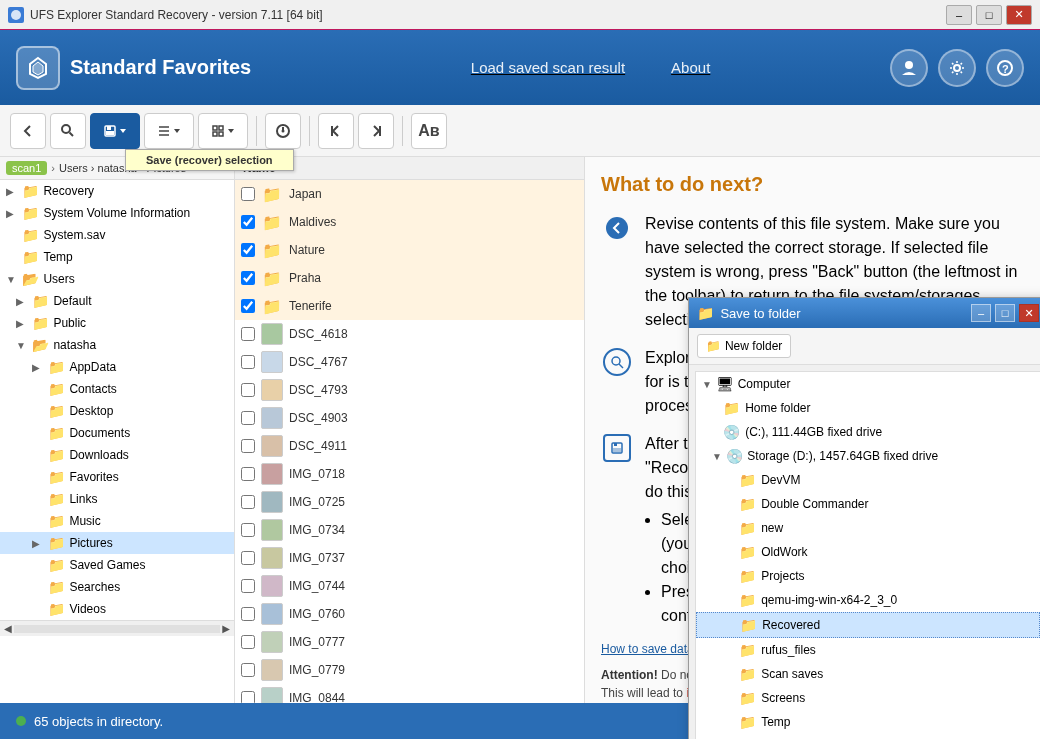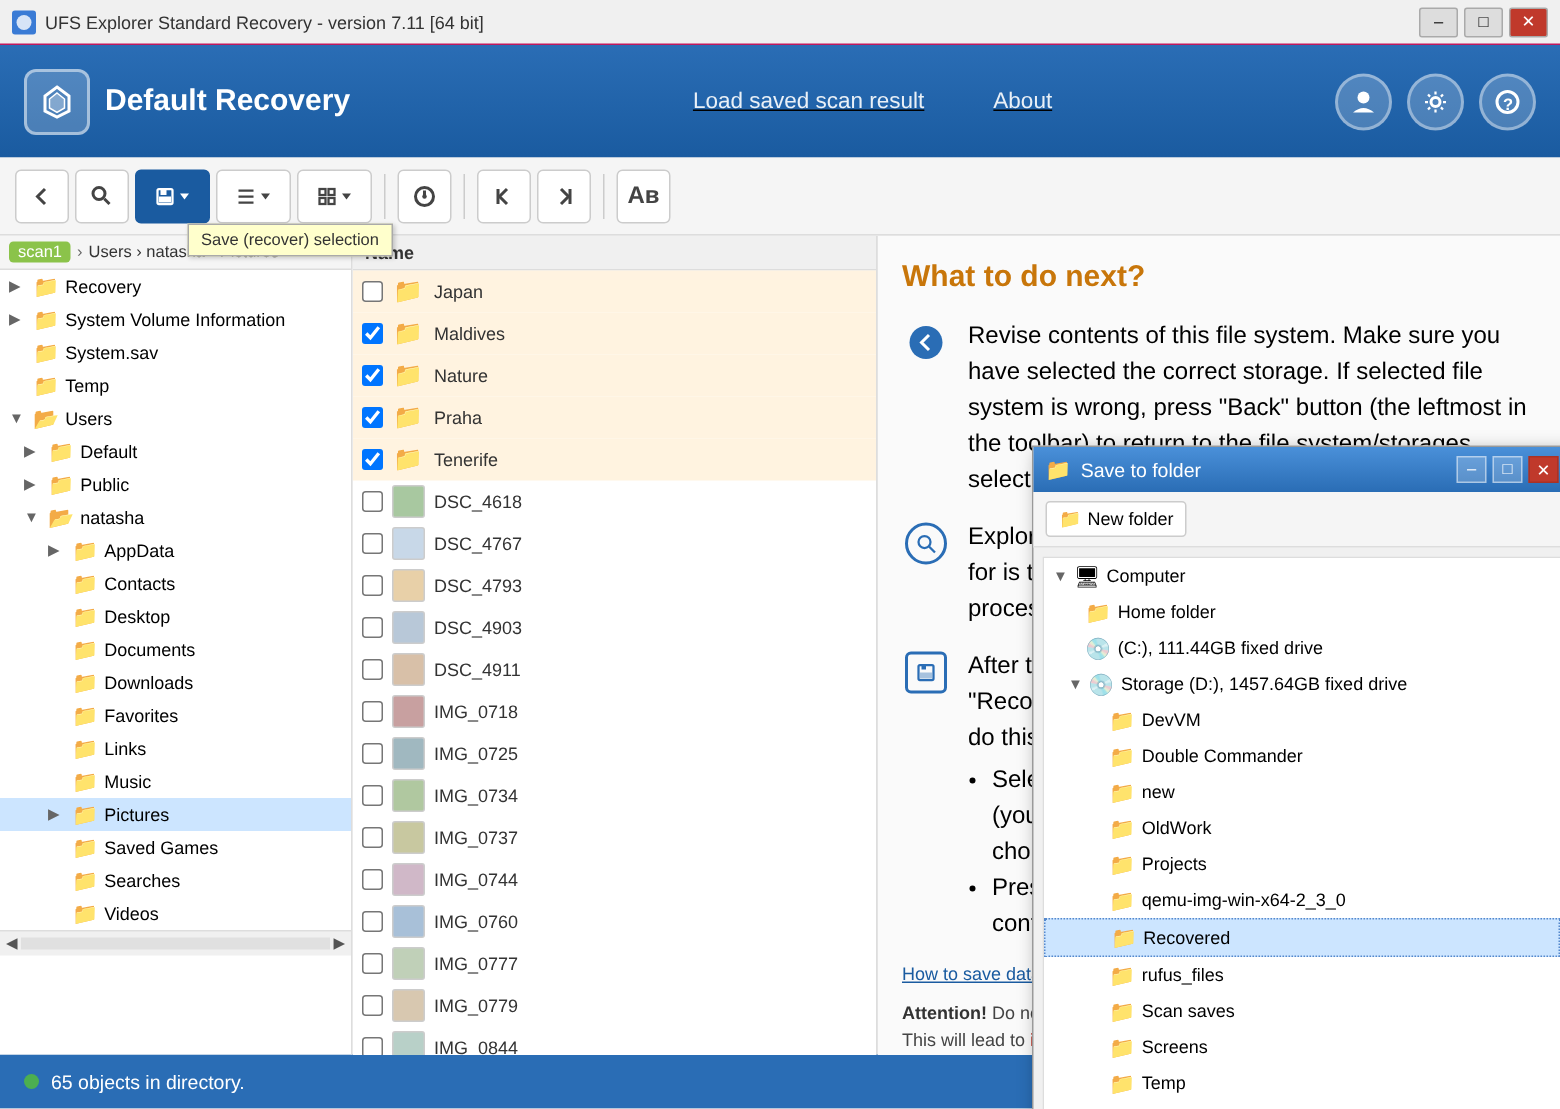--- a/index.html
+++ b/index.html
@@ -68,26 +68,27 @@
     }
     .tb-tool-btn.active { background: #1a5ba0; color: white; border-color: #1a5ba0; }
     .tb-tool-btn.with-arrow { width: 50px; gap: 2px; }
     .tb-separator { width: 1px; height: 30px; background: #ccc; margin: 0 4px; }
     .save-tooltip {
       position: absolute;
       top: 44px;
       left: 125px;
       background: #ffffcc;
       border: 1px solid #aaa;
-      padding: 4px 8px;
+      padding: 4px 20px;
       font-size: 11px;
       color: #333;
       z-index: 100;
       white-space: nowrap;
       box-shadow: 1px 1px 3px rgba(0,0,0,0.2);
+      font-weight: bold;
     }
 
     
     .main-area {
       display: flex;
       height: calc(739px - 30px - 75px - 52px - 36px);
     }
 
     
     .left-panel {
@@ -294,21 +295,21 @@
 </div>
 
 <div class="header-nav">
   <div class="app-logo">
     <div class="logo-icon">
       <svg width="28" height="28" viewBox="0 0 28 28">
         <polygon points="14,4 22,10 22,20 14,24 6,20 6,10" fill="none" stroke="white" stroke-width="2"></polygon>
         <polygon points="14,8 19,12 19,18 14,21 9,18 9,12" fill="rgba(255,255,255,0.3)" stroke="white" stroke-width="1"></polygon>
       </svg>
     </div>
-    <span class="app-name">Default Recovery</span>
+    <span class="app-name">Standard Favorites</span>
   </div>
   <div class="nav-links">
     <span class="nav-link">Load saved scan result</span>
     <span class="nav-link">About</span>
   </div>
   <div class="header-icons">
     <div class="header-icon-btn">
       <svg width="18" height="18" viewBox="0 0 18 18">
           <circle cx="9" cy="6" r="4" fill="white"></circle>
           <path d="M2 16 Q9 10 16 16" fill="white"></path>

